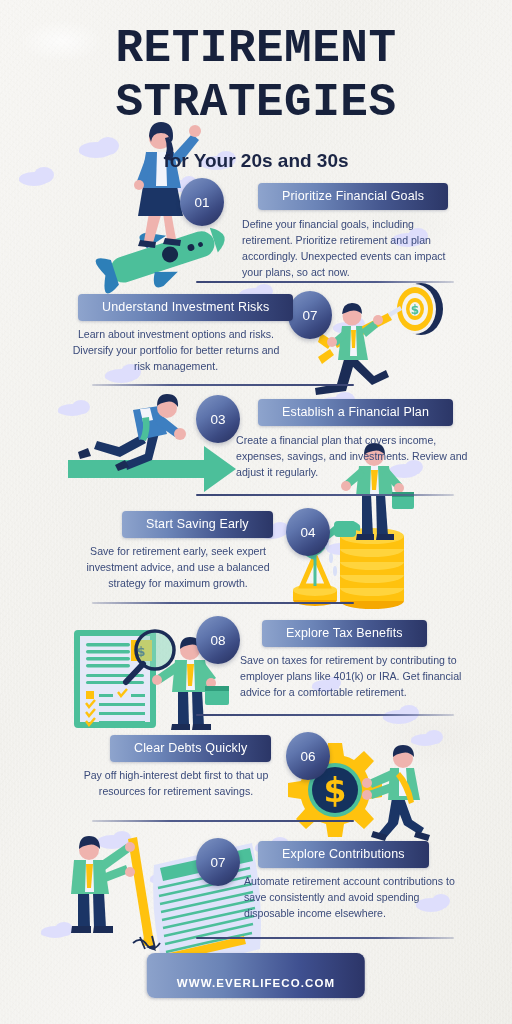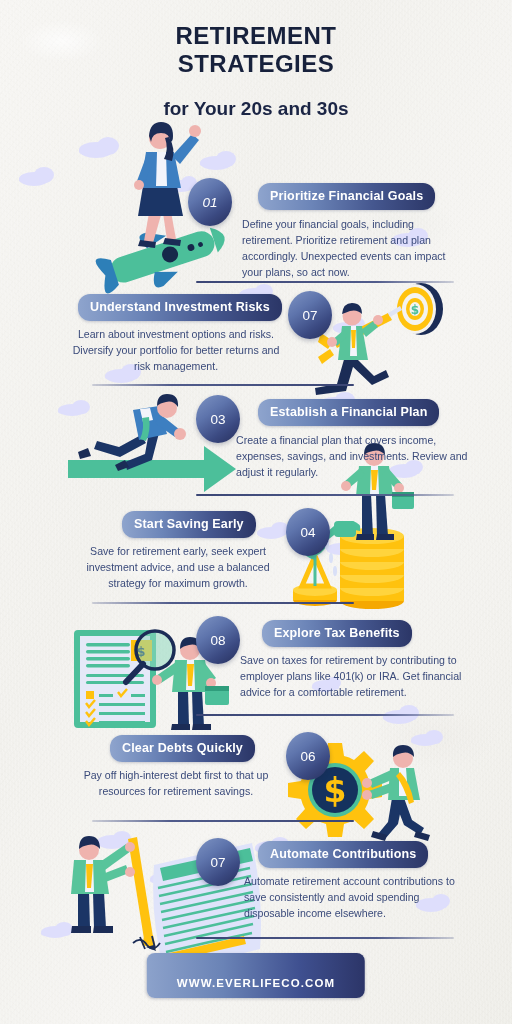--- a/index.html
+++ b/index.html
@@ -39,44 +39,44 @@
     z-index: 1;
   }
 
   .layer-clouds { position: absolute; inset: 0; z-index: 2; pointer-events: none; }
   .layer-art    { position: absolute; inset: 0; z-index: 3; pointer-events: none; }
   .layer-text   { position: absolute; inset: 0; z-index: 4; }
 
   
   .header { position: absolute; left: 0; right: 0; top: 22px; text-align: center; }
   .title-line {
-    font-family: Liberation Sans, sans-serif;
+    font-family: Liberation Mono, monospace;
     font-weight: 700;
-    font-size: 24px;
+    font-size: 46px;
     letter-spacing: .5px;
     line-height: 1.18;
     color: #17213c;
   }
   .subtitle {
     margin-top: 19px;
     font-family: "Liberation Sans", sans-serif;
     font-weight: 700;
     font-size: 19px;
     color: #1b2545;
   }
 
   
   .step { position: absolute; }
 
   .badge {
     display: inline-block;
-    padding: 6px 12px 7px;
-    border-radius: 12px;
+    padding: 6px 24px 7px;
+    border-radius: 4px;
     font-size: 12.5px;
-    font-weight: 700;
+    font-weight: 400;
     color: #ffffff;
     white-space: nowrap;
     background: linear-gradient(90deg, #8ea4cd 0%, #6c85b8 30%, #45578f 65%, #2b3667 100%);
     box-shadow: 0 1px 3px rgba(30,40,80,.22);
     letter-spacing: .15px;
   }
 
   .num {
     position: absolute;
     width: 44px; height: 48px;
@@ -515,21 +515,21 @@
 
   <div class="layer-text">
 
     <div class="header">
       <div class="title-line">RETIREMENT</div>
       <div class="title-line">STRATEGIES</div>
       <div class="subtitle">for Your 20s and 30s</div>
     </div>
 
     <div class="step" style="left:0; top:183px; width:512px;">
-      <div class="num" style="left:188px; top:-5px;font-style:italic;">01</div>
+      <div class="num" style="left:180px; top:-5px;">01</div>
       <div style="position:absolute; left:258px; top:0;">
         <div class="badge">Prioritize Financial Goals</div>
       </div>
       <div class="desc right" style="position:absolute; left:242px; top:33px; width:222px;">Define your financial goals, including retirement. Prioritize retirement and plan accordingly. Unexpected events can impact your plans, so act now.</div>
     </div>
     <div class="divider" style="left:196px; top:281px; width:258px;"></div>
 
     <div class="step" style="left:0; top:292px; width:512px;">
       <div class="num" style="left:288px; top:-1px;">07</div>
       <div style="position:absolute; left:78px; top:2px;">
@@ -571,21 +571,21 @@
       <div style="position:absolute; left:110px; top:2px;">
         <div class="badge">Clear Debts Quickly</div>
       </div>
       <div class="desc left" style="position:absolute; left:66px; top:34px; width:220px;">Pay off high-interest debt first to that up resources for retirement savings.</div>
     </div>
     <div class="divider rtl" style="left:92px; top:820px; width:262px;"></div>
 
     <div class="step" style="left:0; top:838px; width:512px;">
       <div class="num" style="left:196px; top:0px;">07</div>
       <div style="position:absolute; left:258px; top:3px;">
-        <div class="badge">Automate Contributions</div>
+        <div class="badge">Explore Contributions</div>
       </div>
       <div class="desc right" style="position:absolute; left:244px; top:35px; width:220px;">Automate retirement account contributions to save consistently and avoid spending disposable income elsewhere.</div>
     </div>
     <div class="divider" style="left:196px; top:937px; width:258px;"></div>
 
     <div class="footer-pill">WWW.EVERLIFECO.COM</div>
   </div>
 
 </div>
 

